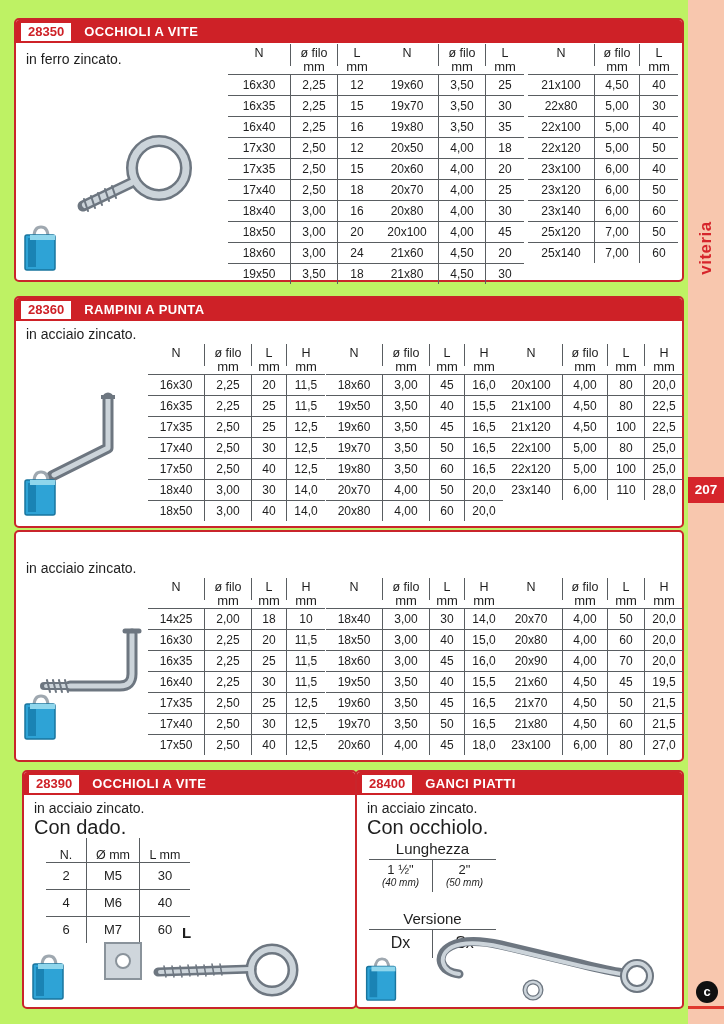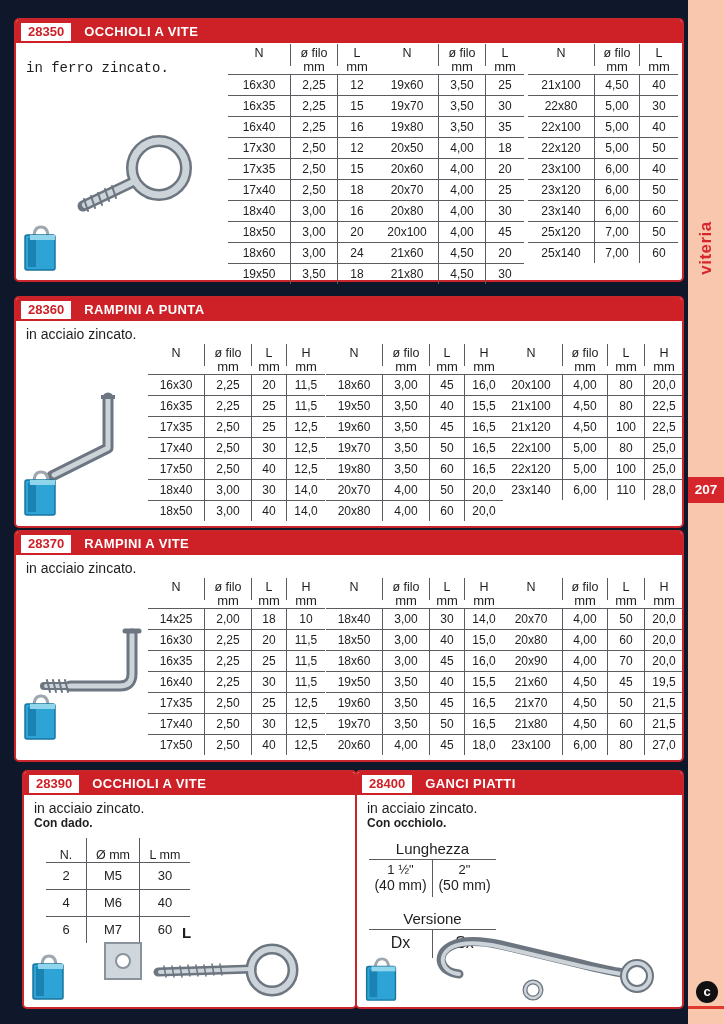--- a/index.html
+++ b/index.html
@@ -1,27 +1,27 @@
 <!DOCTYPE html>
 <html><head>
 <meta charset="utf-8">
 <style>
   html,body{margin:0;padding:0;background:#fff;}
-  #page{position:relative;width:724px;height:1024px;background:#0f172a;overflow:hidden;
+  #page{position:relative;width:724px;height:1024px;background:#bef264;overflow:hidden;
         font-family:"Liberation Sans","DejaVu Sans",sans-serif;color:#1e1e1e;}
 
   
   .secbox{position:absolute;background:#fff;border:2px solid #c9252b;border-radius:5px;}
   .sechead{position:relative;height:23px;background:#ce2127;border-radius:3px 3px 0 0;
            display:flex;align-items:center;}
   .seccode{margin-left:5px;background:#fff;color:#ce2127;font-weight:bold;font-size:13px;
            padding:1px 7px;line-height:16px;}
   .sectitle{margin-left:13px;color:#fff;font-weight:bold;font-size:13px;letter-spacing:.4px;}
   .secdesc{position:absolute;left:10px;font-size:14px;}
-  .secnote{position:absolute;left:10px;font-size:12px;font-weight:bold;}
+  .secnote{position:absolute;left:10px;font-size:20px;font-weight:normal;}
 
   
   .spec-table{position:absolute;}
   .trow{display:flex;}
   .trow + .trow{border-top:1px solid #595d61;}
   .tcell{text-align:center;font-size:12px;height:20px;line-height:20px;white-space:nowrap;}
   .tcell + .tcell{border-left:1px solid #595d61;}
   .thead{height:30px;}
   .tcell.th{display:flex;flex-direction:column;align-items:center;justify-content:flex-start;
             padding-top:2px;line-height:normal;}
@@ -35,21 +35,21 @@
   .tall .thead{height:24px;}
   .tall .tcell.th{padding-top:4px;}
 
   
   .mini{position:absolute;}
   .mini-title{font-size:15px;text-align:center;border-bottom:1px solid #595d61;padding:0 8px 2px 8px;}
   .mini-row{display:flex;}
   .mini-cell{text-align:center;padding:2px 4px 4px 4px;}
   .mini-cell + .mini-cell{border-left:1px solid #595d61;}
   .mini-main{display:block;font-size:13px;}
-  .mini-sub{display:block;font-size:14px;}
+  .mini-sub{display:block;font-size:10px;font-style:italic;}
   .mini-opt{display:block;font-size:16px;padding:2px 0;}
   .mini .w55{width:55px;}
 
   .imgwrap{position:absolute;}
   .imglabel{position:absolute;font-weight:bold;font-size:15px;}
 
   
   .sidebar{position:absolute;left:688px;top:0;width:36px;height:1024px;background:#f8c7ae;}
   .sidebar-label{position:absolute;left:646px;top:238px;width:120px;text-align:center;
                  transform:rotate(-90deg);color:#d6252b;font-weight:bold;font-size:17px;letter-spacing:.5px;}
@@ -62,21 +62,21 @@
 </head>
 <body>
 
 <div id="page">
 
   <div class="secbox" style="left:14px;top:18px;width:666px;height:260px;">
     <div class="sechead">
       <span class="seccode">28350</span>
       <span class="sectitle">OCCHIOLI A VITE</span>
     </div>
-    <div class="secdesc" style="top:40px;font-family:Liberation Mono, monospace;">in ferro zincato.</div>
+    <div class="secdesc" style="top:31px;">in ferro zincato.</div>
 
     <div class="imgwrap" style="left:55px;top:100px;">
       <svg width="130" height="100" viewBox="0 0 130 100">
         <g stroke-linecap="round" fill="none">
           <line x1="12" y1="86" x2="60" y2="63" stroke="#6d7680" stroke-width="11"></line>
           <circle cx="88" cy="48" r="27" stroke="#6d7680" stroke-width="12"></circle>
           <circle cx="88" cy="48" r="27" stroke="#ccd4da" stroke-width="7"></circle>
           <line x1="14" y1="85" x2="60" y2="63" stroke="#ccd4da" stroke-width="6"></line>
           <g stroke="#6d7680" stroke-width="2">
             <line x1="13" y1="79" x2="17" y2="91"></line>
@@ -487,24 +487,20 @@
         <div class="trow">
           <div class="tcell">23x140</div>
           <div class="tcell">6,00</div>
           <div class="tcell">110</div>
           <div class="tcell">28,0</div>
         </div>
       </div>
   </div>
 
   <div class="secbox" style="left:14px;top:530px;width:666px;height:228px;">
-    <div class="sechead">
-      <span class="seccode">28370</span>
-      <span class="sectitle">RAMPINI A VITE</span>
-    </div>
     <div class="secdesc" style="top:28px;">in acciaio zincato.</div>
 
     <div class="imgwrap" style="left:14px;top:82px;">
       <svg width="120" height="90" viewBox="0 0 120 90">
         <g fill="none" stroke-linecap="round">
           <path d="M40 72 L90 72 Q102 72 102 60 L102 20" stroke="#6d7680" stroke-width="11"></path>
           <line x1="14" y1="72" x2="44" y2="72" stroke="#6d7680" stroke-width="8"></line>
           <path d="M40 72 L90 72 Q102 72 102 60 L102 20" stroke="#ccd4da" stroke-width="5"></path>
           <line x1="16" y1="72" x2="44" y2="72" stroke="#ccd4da" stroke-width="4"></line>
           <g stroke="#6d7680" stroke-width="2">

